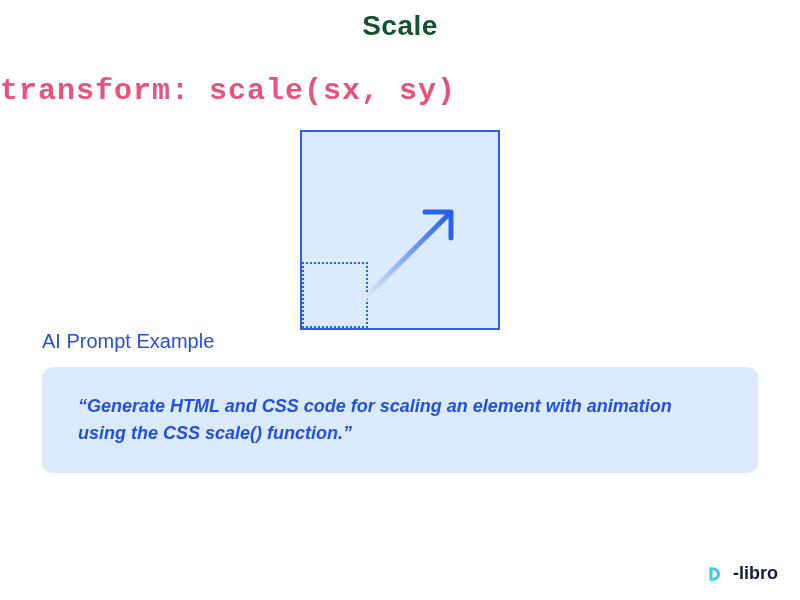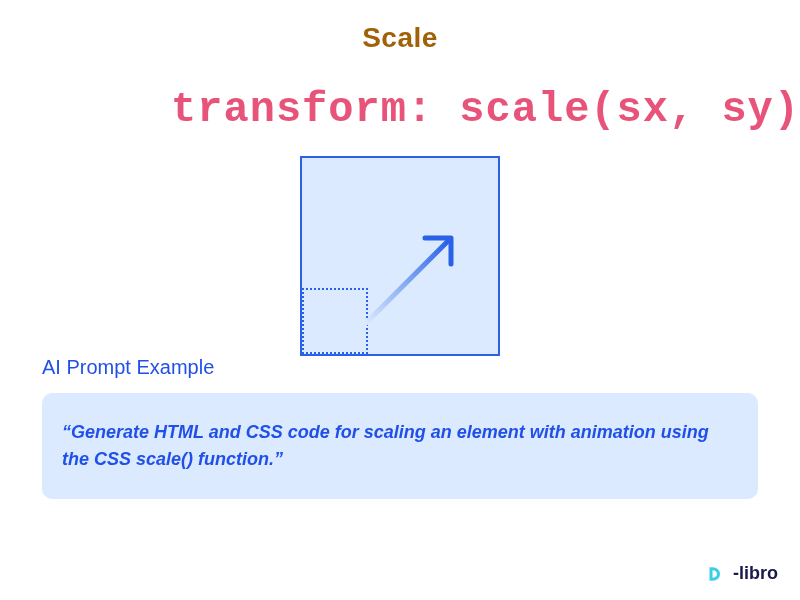--- a/index.html
+++ b/index.html
@@ -12,28 +12,28 @@
       height: 600px;
       background: #ffffff;
       font-family: -apple-system, BlinkMacSystemFont, 'Segoe UI', Arial, sans-serif;
       position: relative;
       overflow: hidden;
     }
     .title {
       text-align: center;
       font-size: 28px;
       font-weight: 800;
-      color: #a16207;
-      margin-top: 22px;
+      color: #14532d;
+      margin-top: 10px;
       letter-spacing: 0.5px;
     }
     .code-line {
-      text-align: right;
+      text-align: left;
       font-family: 'Courier New', Courier, monospace;
-      font-size: 42px;
+      font-size: 30px;
       font-weight: 600;
       color: #e8537a;
       margin-top: 32px;
       letter-spacing: 1px;
     }
     .diagram {
       position: relative;
       width: 200px;
       height: 200px;
       margin: 22px auto 0;
@@ -66,21 +66,21 @@
     .section-label {
       color: #2150e8;
       font-size: 20px;
       font-weight: 400;
       margin-left: 42px;
     }
     .prompt-box {
       margin: 14px 42px 0;
       background: #dbeafe;
       border-radius: 10px;
-      padding: 26px 20px;
+      padding: 26px 36px;
     }
     .prompt-text {
       color: #2150e8;
       font-size: 18px;
       font-style: italic;
       font-weight: 700;
       line-height: 1.5;
     }
     .logo {
       position: absolute;

